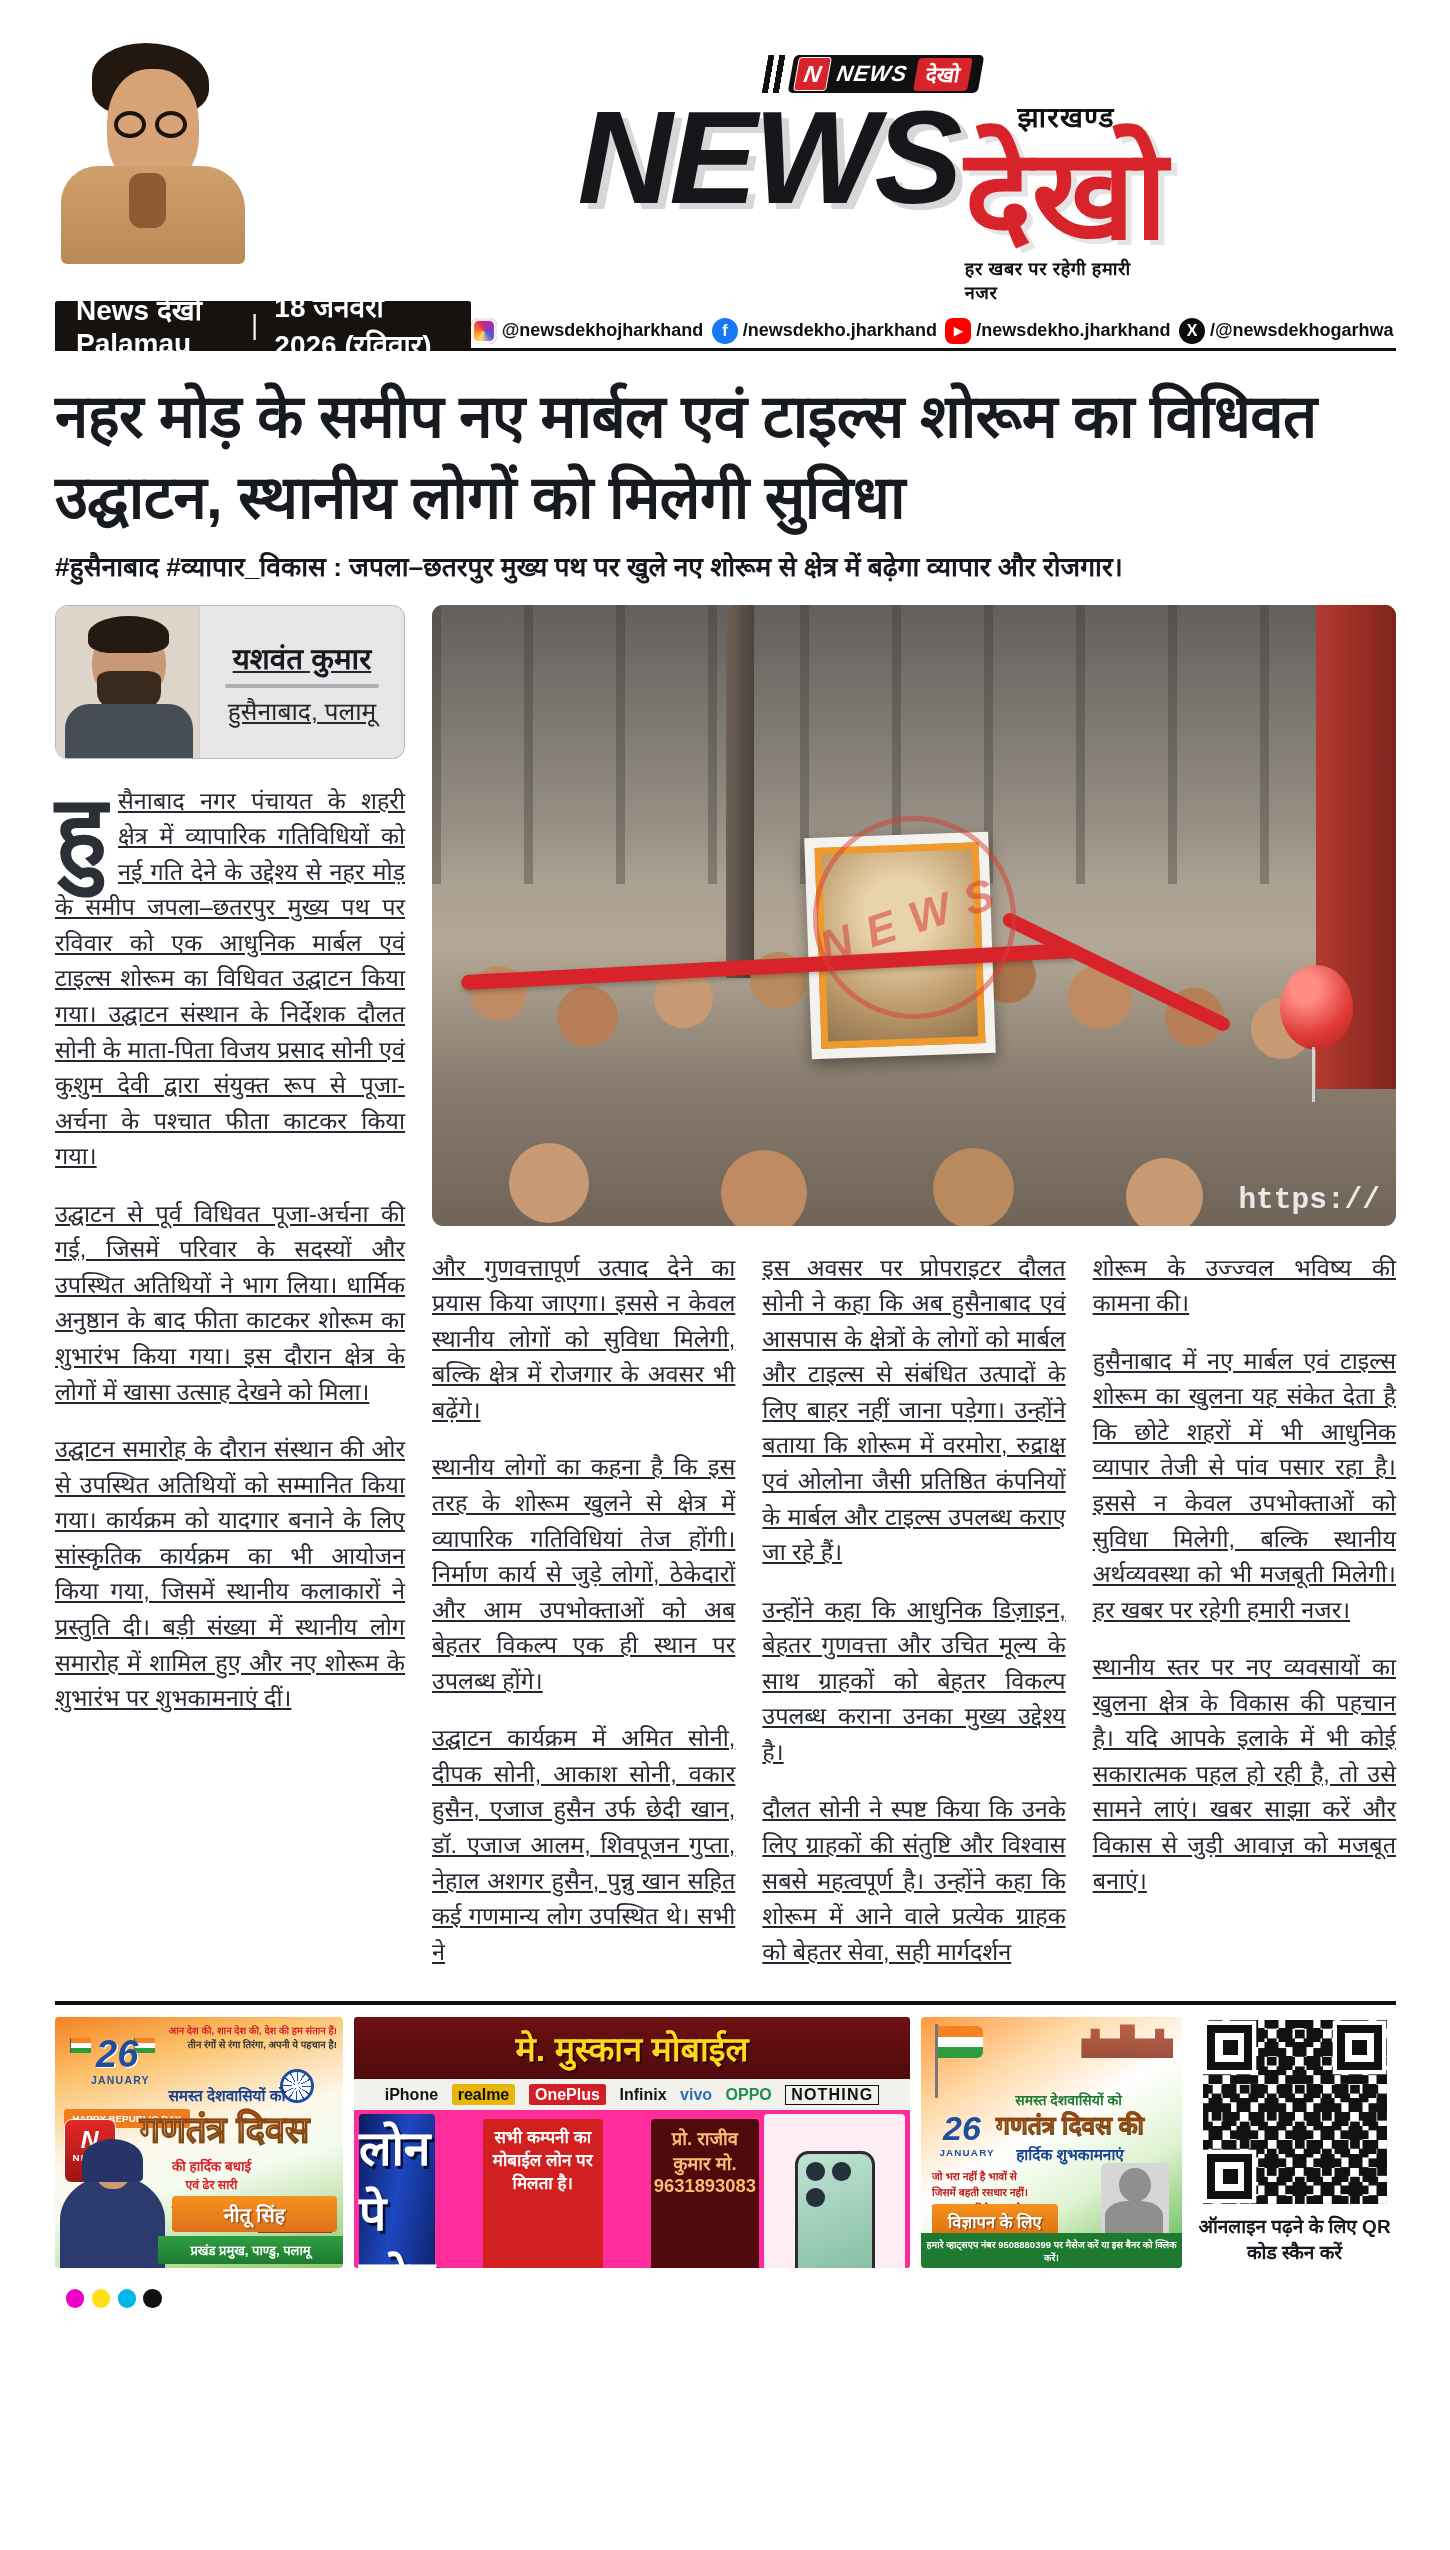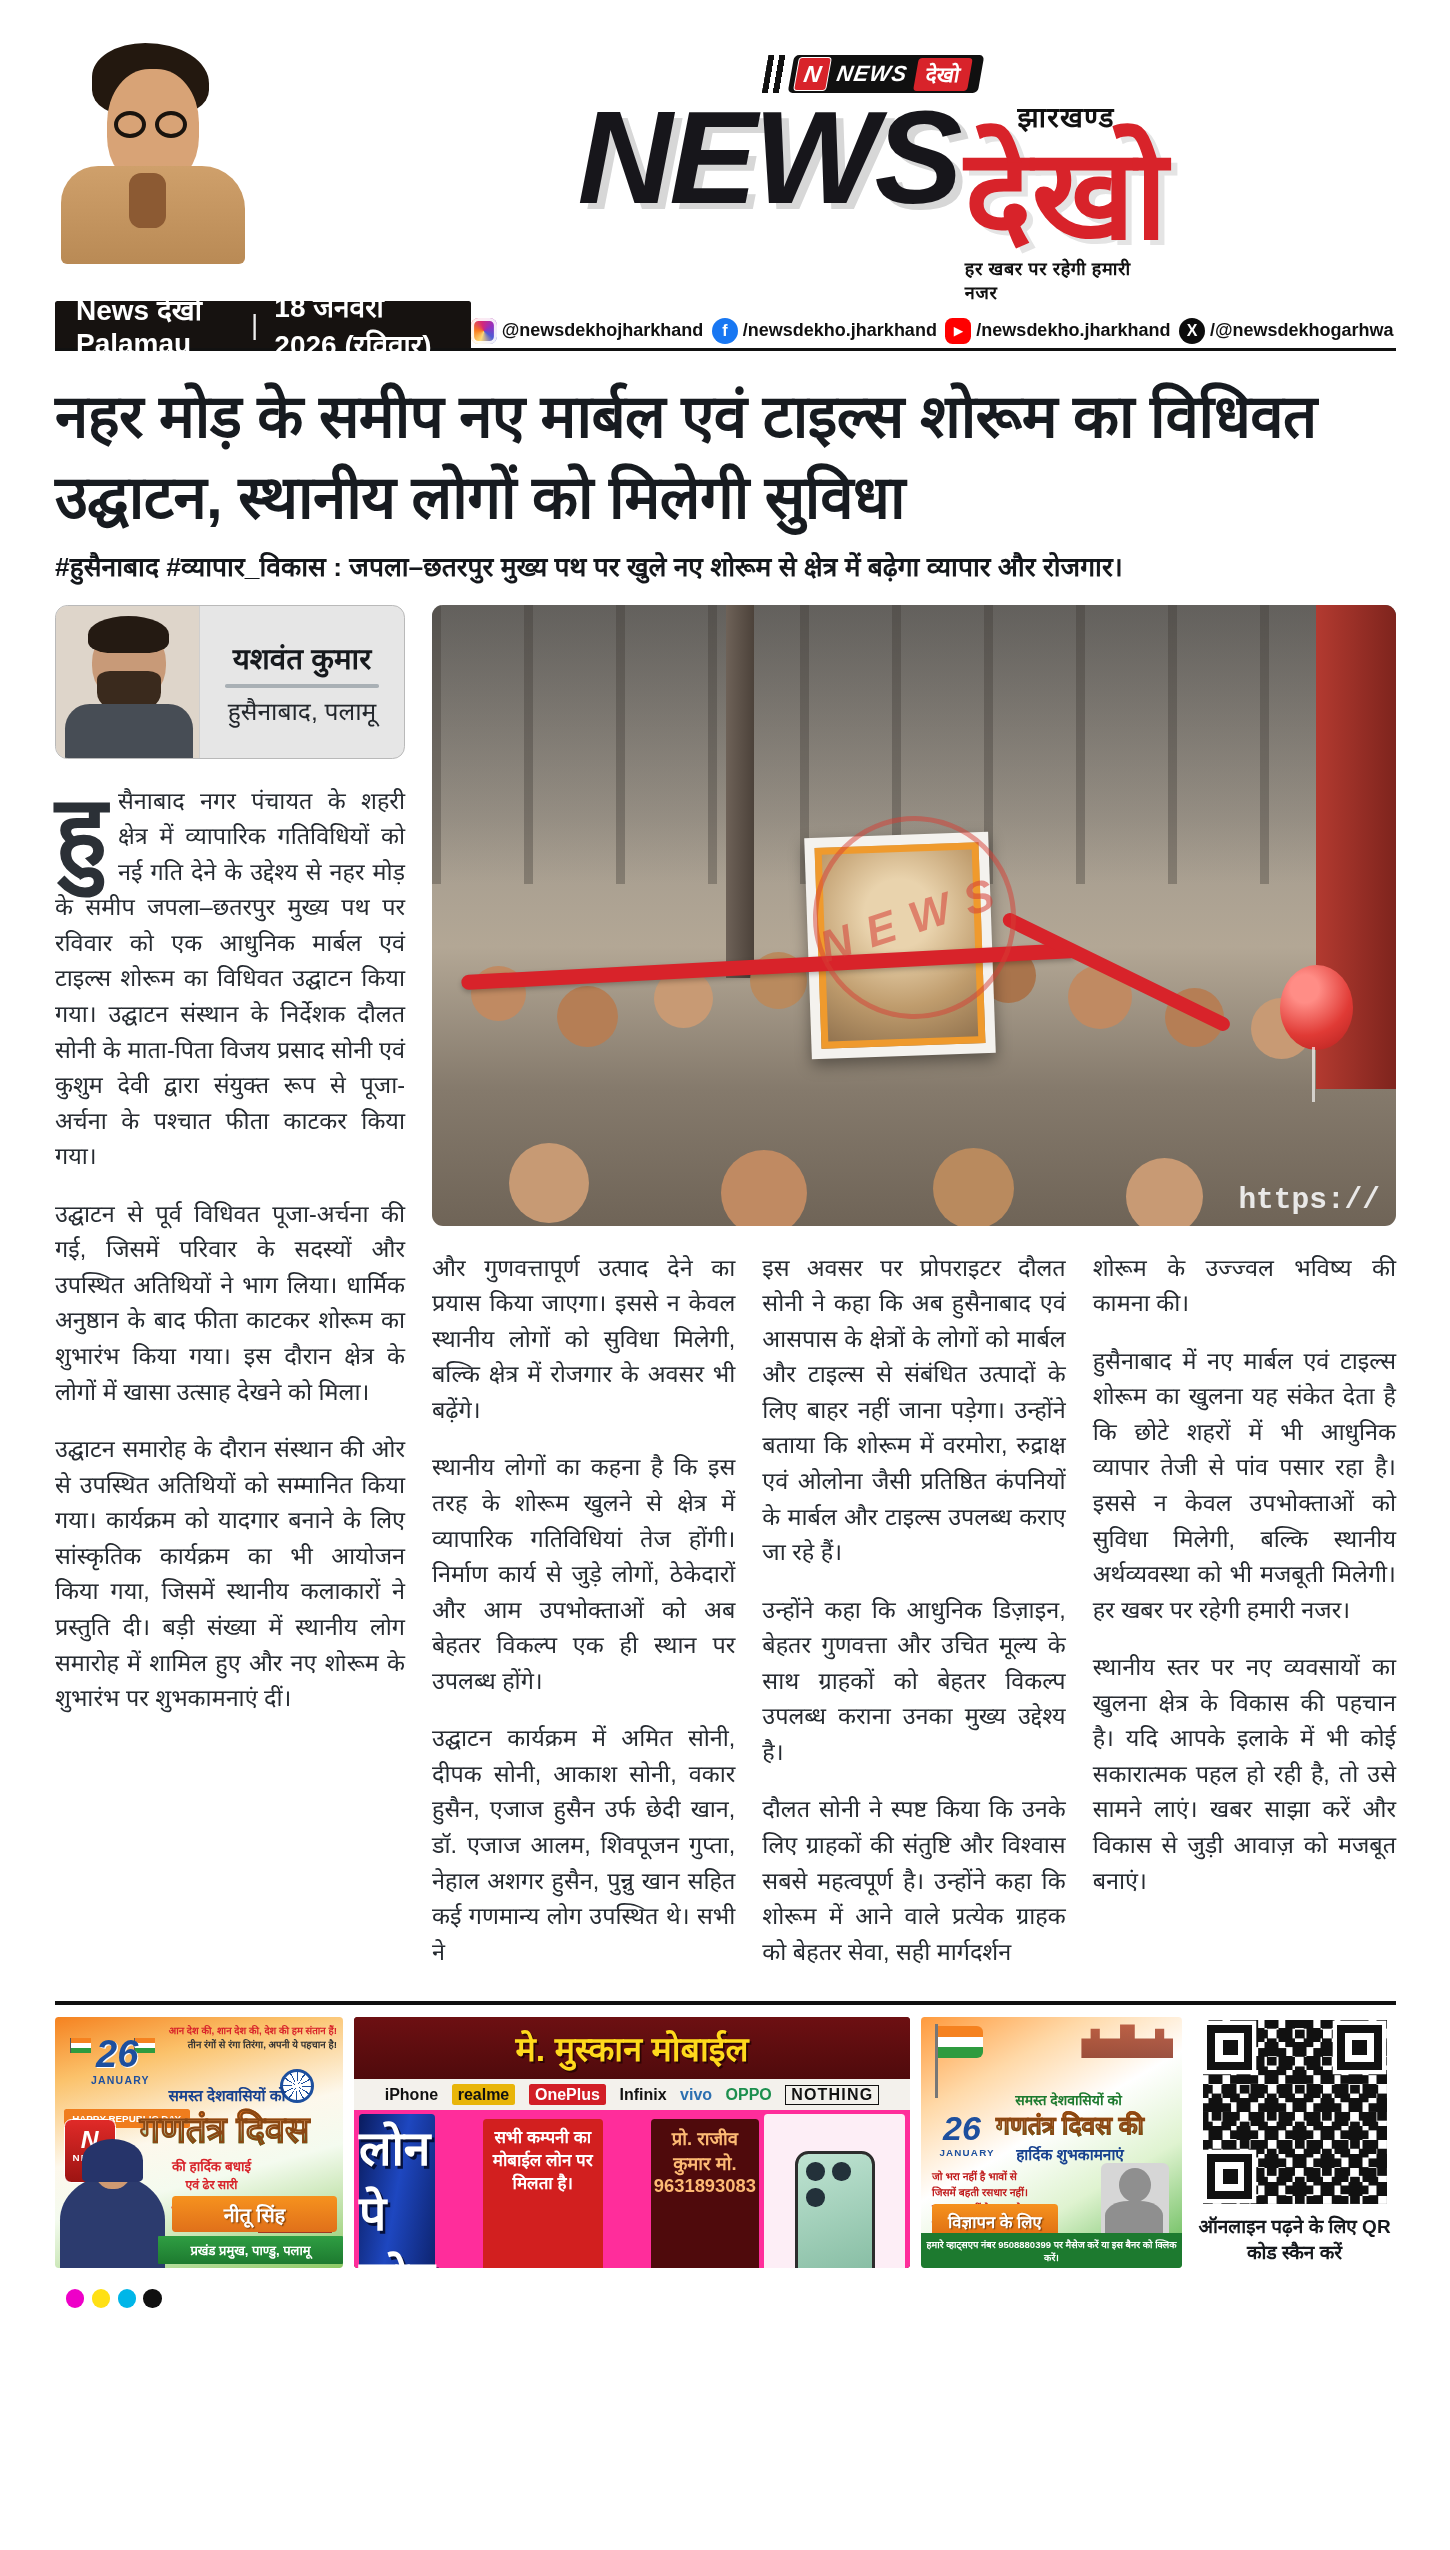--- a/index.html
+++ b/index.html
@@ -49,21 +49,21 @@
   .s-fb{ background:#1877f2; }
   .s-yt{ border-radius:7.4px; background:#ff0000; font-size:12.3px; }
   .s-x{ background:#0c0c0c; }
   .s-handle{ font-size:18px; font-weight:800; color:#111; }
 
   
   .headline{ font-size:60px; line-height:1.34; font-weight:900; color:#171b20; margin:26px 0 9.8px 0; letter-spacing:-0.6px; }
   .subheadline{ font-size:26.4px; font-weight:700; color:#15181c; margin:6.1px 0 21px 0; }
 
   
-  .content-row{ display:flex; gap:27px; }
+  .content-row{ display:flex; gap:27px;text-decoration:underline; }
   .col-first{ width:350px; flex:0 0 350px; }
   .right-wrap{ flex:1; min-width:0; }
   .cols3{ display:flex; gap:27px; }
   .cols3 .tcol{ flex:1; min-width:0; }
   p.body-p{ font-size:23.4px; line-height:1.52; text-align:justify; margin-bottom:22px; color:#262b31; }
   .dropcap{ float:left; font-size:98px; line-height:.8; font-weight:800; color:#2b3036; padding:8.6px 11px 0 0; }
 
   .author-card{ background:#e6e6e6; border:1.8px solid #b9b9b9; border-radius:12.3px; overflow:hidden; display:flex; height:154px; margin-bottom:24.6px; }
   .author-photo{ width:144px; flex:0 0 144px; position:relative; background:#ded5ca; border-right:1.8px solid #cfcfcf; }
   .ap-head{ position:absolute; left:36px; top:18.4px; width:74px; height:80px; background:#c89a78; border-radius:48%; }

